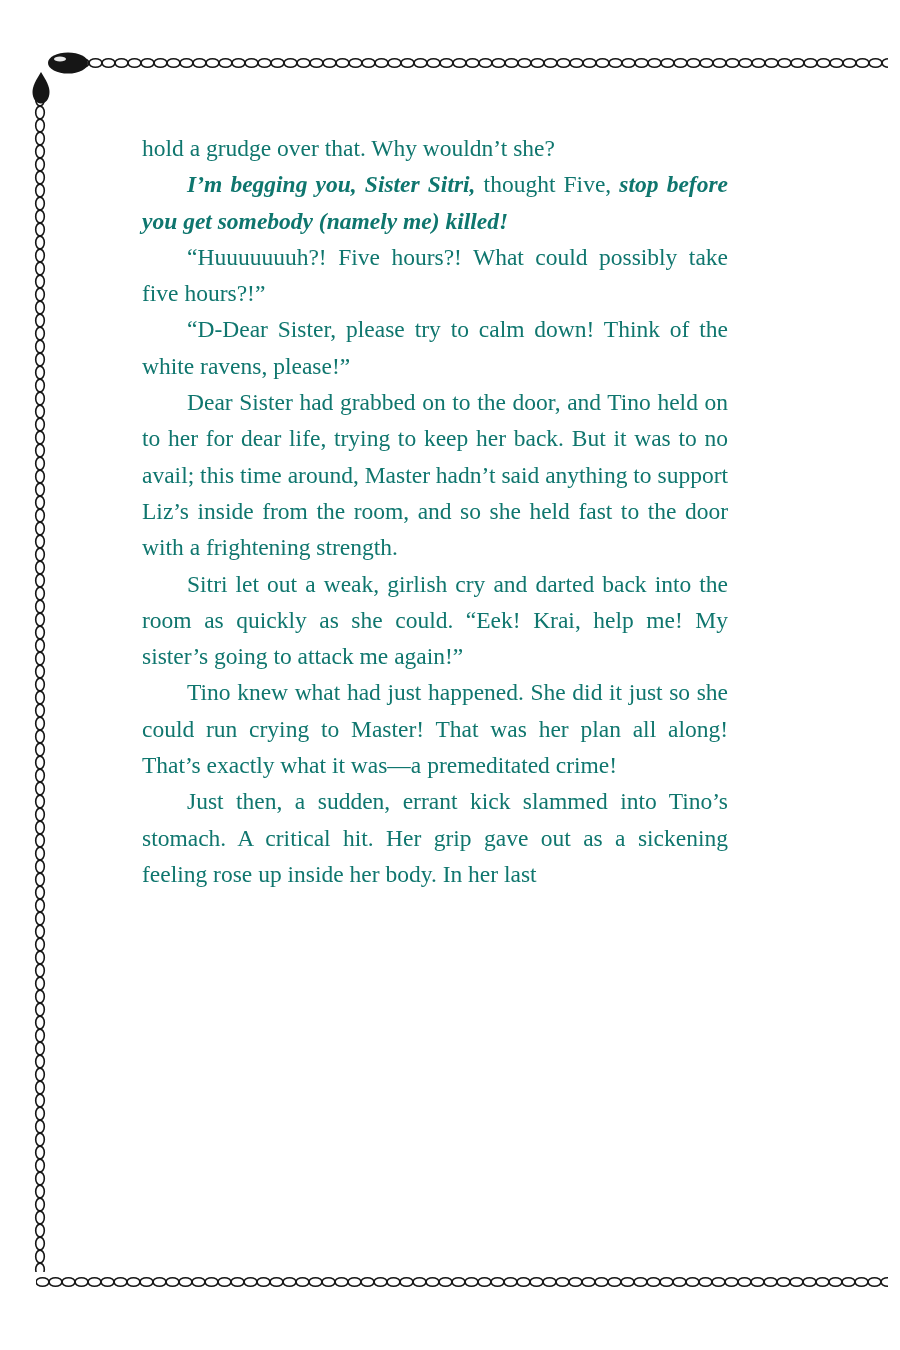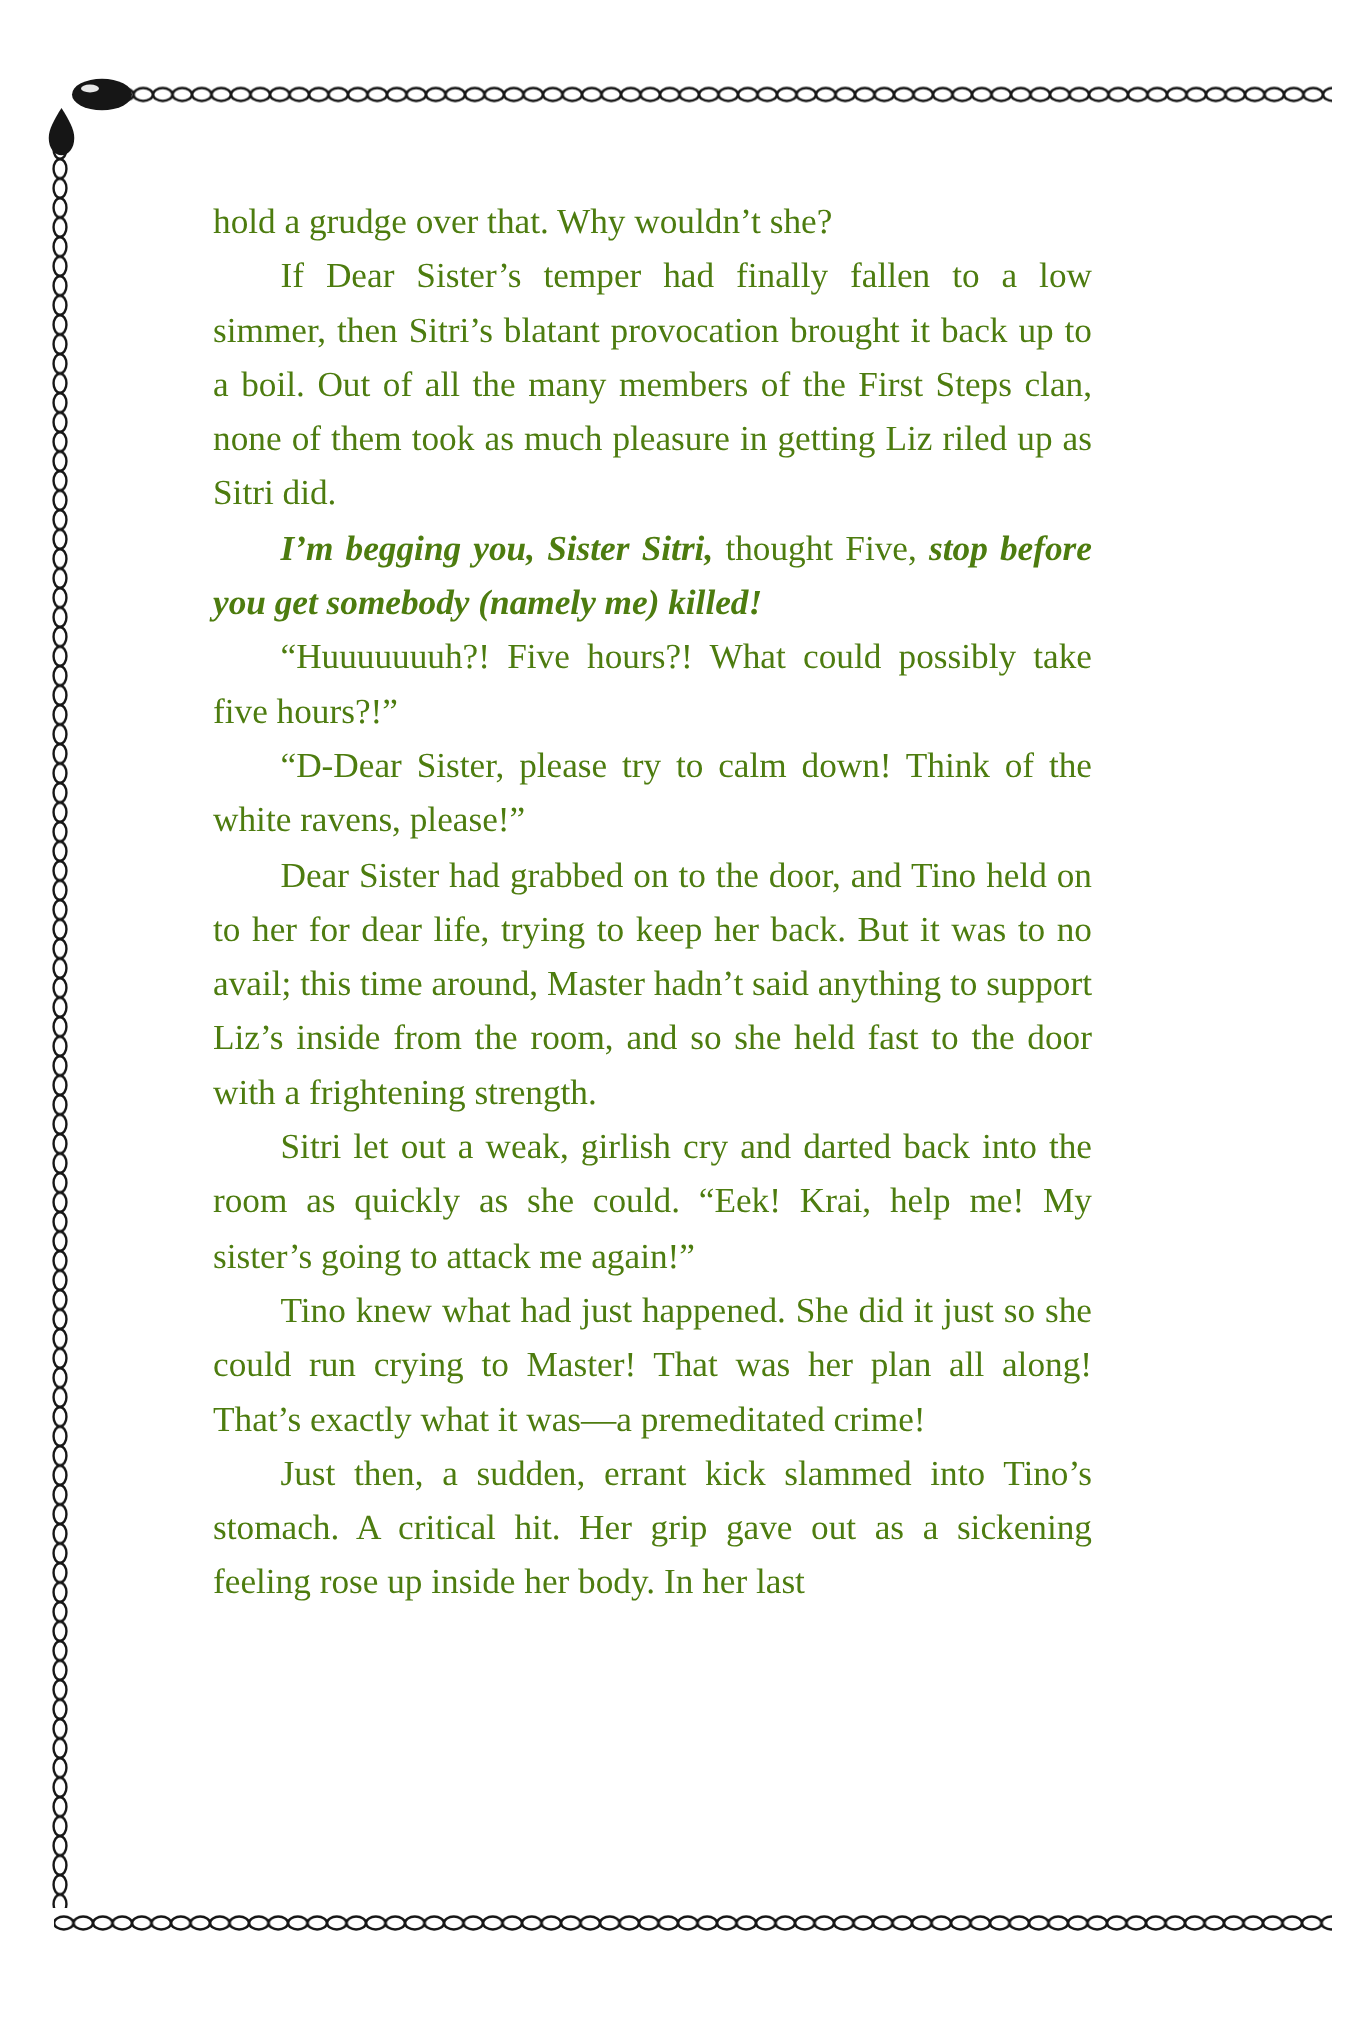--- a/index.html
+++ b/index.html
@@ -25,21 +25,21 @@
   .chain-bottom { left: 36px;  top: 1274px; }
   .clasp        { left: 46px;  top: 50px;   }
   .teardrop     { left: 30px;  top: 70px;   }
 
   
   .text-block {
     position: absolute;
     left: 142px;
     top: 130px;
     width: 586px;
-    color: #4d7c0f;
+    color: #0f766e;
     font-size: 23.5px;
     line-height: 36.3px;
     text-align: justify;
   }
   .text-block p {
     margin: 0;
     padding: 0;
     text-indent: 45px;
   }
   .text-block p.noindent {
@@ -86,21 +86,20 @@
     <ellipse cx="22" cy="13" rx="20" ry="10.5" fill="#161616"></ellipse>
     <ellipse cx="14" cy="9" rx="6" ry="2.6" fill="#ffffff" opacity="0.9"></ellipse>
   </svg>
 
   <svg class="teardrop" width="22" height="36" xmlns="http://www.w3.org/2000/svg">
     <path d="M11 2 C 16 10, 19.5 16, 19.5 22 C 19.5 29, 15.5 33.5, 11 33.5 C 6.5 33.5, 2.5 29, 2.5 22 C 2.5 16, 6 10, 11 2 Z" fill="#161616"></path>
   </svg>
 
   <div class="text-block">
     <p class="noindent">hold a grudge over that. Why wouldn’t she?</p>
-    <p>If Dear Sister’s temper had finally fallen to a low simmer, then Sitri’s blatant provocation brought it back up to a boil. Out of all the many members of the First Steps clan, none of them took as much pleasure in getting Liz riled up as Sitri did.</p>
     <p><em>I’m begging you, Sister Sitri,</em><span> thought Five, </span><em>stop before you get somebody (namely me) killed!</em></p>
     <p>“Huuuuuuuh?! Five hours?! What could possibly take five hours?!”</p>
     <p>“D-Dear Sister, please try to calm down! Think of the white ravens, please!”</p>
     <p>Dear Sister had grabbed on to the door, and Tino held on to her for dear life, trying to keep her back. But it was to no avail; this time around, Master hadn’t said anything to support Liz’s inside from the room, and so she held fast to the door with a frightening strength.</p>
     <p>Sitri let out a weak, girlish cry and darted back into the room as quickly as she could. “Eek! Krai, help me! My sister’s going to attack me again!”</p>
     <p>Tino knew what had just happened. She did it just so she could run crying to Master! That was her plan all along! That’s exactly what it was—a premeditated crime!</p>
     <p>Just then, a sudden, errant kick slammed into Tino’s stomach. A critical hit. Her grip gave out as a sickening feeling rose up inside her body. In her last</p>
   </div>
 
 </div>

